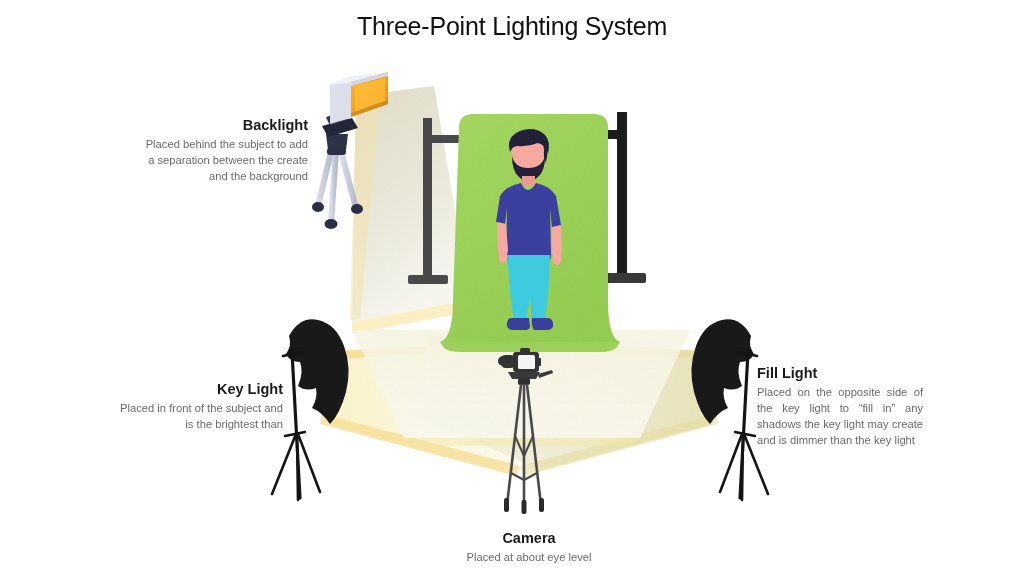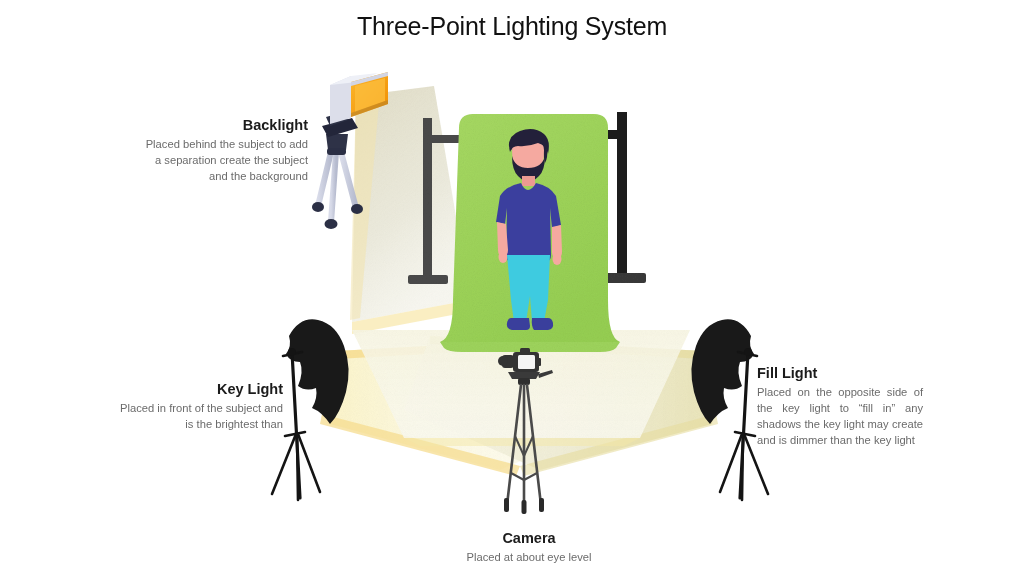--- a/index.html
+++ b/index.html
@@ -344,21 +344,21 @@
         <path d="M 511 473 L 524 480 L 537 473" stroke-width="2"></path>
       </g>
       <rect x="504" y="498" width="5" height="14" rx="2" fill="#2a2a2a"></rect>
       <rect x="521.5" y="500" width="5" height="14" rx="2" fill="#2a2a2a"></rect>
       <rect x="539" y="498" width="5" height="14" rx="2" fill="#2a2a2a"></rect>
     </g>
   </svg>
 
   <div class="label-block label-backlight">
     <div class="label-title">Backlight</div>
-    <div class="label-body">Placed behind the subject to add a separation create the subject and the background</div>
+    <div class="label-body">Placed behind the subject to add a separation between the create and the background</div>
   </div>
 
   <div class="label-block label-keylight">
     <div class="label-title">Key Light</div>
     <div class="label-body">Placed in front of the subject and is the brightest than</div>
   </div>
 
   <div class="label-block label-camera">
     <div class="label-title">Camera</div>
     <div class="label-body">Placed at about eye level</div>

